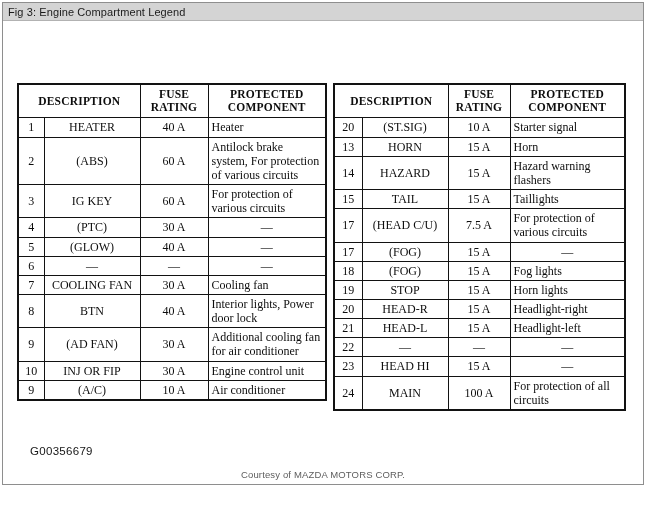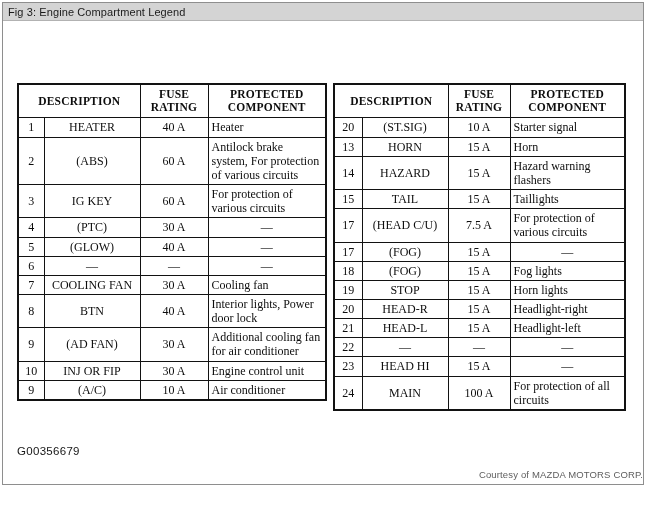--- a/index.html
+++ b/index.html
@@ -100,34 +100,34 @@
   .left  col.rate { width: 68px; }
   .left  col.comp { width: 118px; }
 
   .right col.num  { width: 28px; }
   .right col.desc { width: 86px; }
   .right col.rate { width: 62px; }
   .right col.comp { width: 115px; }
 
   .figure-id {
     position: absolute;
-    left: 14px;
+    left: 27px;
     top: 424px;
     font-size: 11.5px;
     color: #161616;
     font-family: "Liberation Sans", sans-serif;
     letter-spacing: 0.3px;
   }
 
   .courtesy {
     position: absolute;
     left: 0;
     top: 448px;
     width: 640px;
-    text-align: right;
+    text-align: center;
     font-size: 9.5px;
     color: #5d5d5d;
     font-family: "Liberation Sans", sans-serif;
     letter-spacing: 0.15px;
   }
 </style>
 </head>
 <body>
 
 <div class="window">

